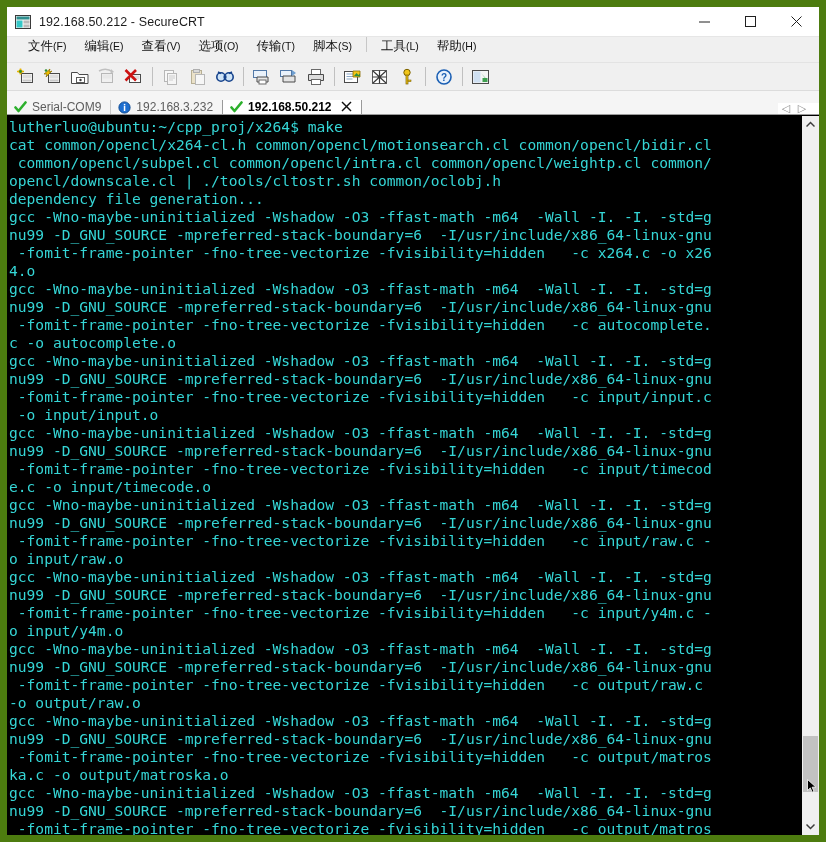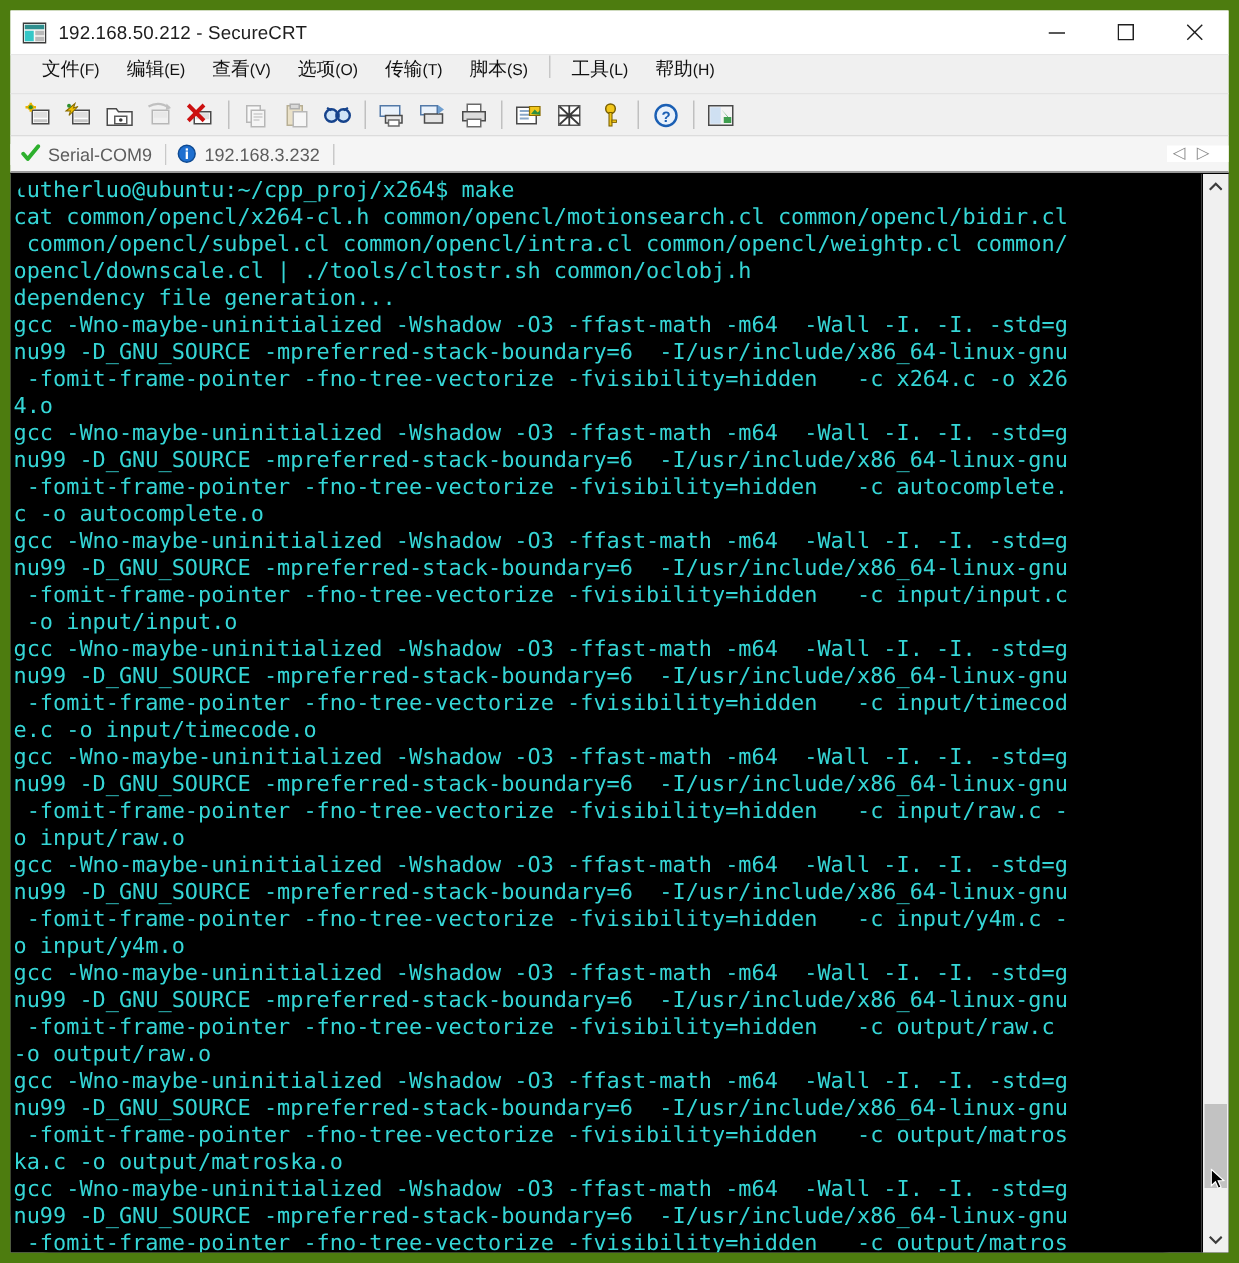--- a/index.html
+++ b/index.html
@@ -111,21 +111,21 @@
   }
   .tb-btn svg { display: block; }
   .tb-btn.dim { opacity: .55; }
 
   
   .tabbar {
     height: 23px;
     min-height: 23px;
     background: #f5f5f5;
     display: flex;
-    align-items: center;
+    align-items: flex-end;
     border-bottom: 1px solid #9a9a9a;
     position: relative;
   }
   .tab {
     display: flex;
     align-items: center;
     padding: 0 9px 0 7px;
     font-size: 12px;
     color: #5d5d5d;
     white-space: nowrap;
@@ -183,21 +183,20 @@
     flex: 1 1 auto;
     background: #000000;
     color: #35d6d6;
     font-family: "DejaVu Sans Mono", "Liberation Mono", monospace;
     font-size: 14.6px;
     line-height: 18px;
     padding: 2px 0 0 2px;
     white-space: pre;
     overflow: hidden;
     letter-spacing: 0px;
-    border-radius: 26px;
   }
   .terminal .line { height: 18px; }
 
   
   .vscroll {
     width: 17px;
     min-width: 17px;
     background: #f0f0f0;
     border-left: 1px solid #000;
     display: flex;
@@ -443,20 +442,34 @@
         <svg width="13" height="13" viewBox="0 0 13 13">
             <circle cx="6.5" cy="6.5" r="5.6" fill="#1e6fd0" stroke="#0e4a92"></circle>
             <rect x="5.8" y="5" width="1.5" height="5" fill="#ffffff"></rect>
             <rect x="5.8" y="2.9" width="1.5" height="1.5" fill="#ffffff"></rect>
           </svg>
       </span>
       <span>192.168.3.232</span>
     </div>
 
 
+    <div class="tab active">
+      <span class="tab-icon">
+        <svg width="13" height="13" viewBox="0 0 13 13">
+            <path d="M1.5 6.5 L4.5 10 L11.5 1.5" fill="none" stroke="#2db02d" stroke-width="2.6" stroke-linecap="round" stroke-linejoin="round"></path>
+          </svg>
+      </span>
+      <span>192.168.50.212</span>
+      <span class="tab-close">
+        <svg width="11" height="11" viewBox="0 0 11 11">
+            <line x1="1" y1="1" x2="10" y2="10" stroke="#111" stroke-width="1.4"></line>
+            <line x1="10" y1="1" x2="1" y2="10" stroke="#111" stroke-width="1.4"></line>
+          </svg>
+      </span>
+    </div>
 
     <div class="tabbar-fill"></div>
 
     <div class="tab-nav">
       <span class="tab-arrow">◁</span>
       <span class="tab-arrow">▷</span>
     </div>
   </div>
 
   <div class="terminal-wrap">

